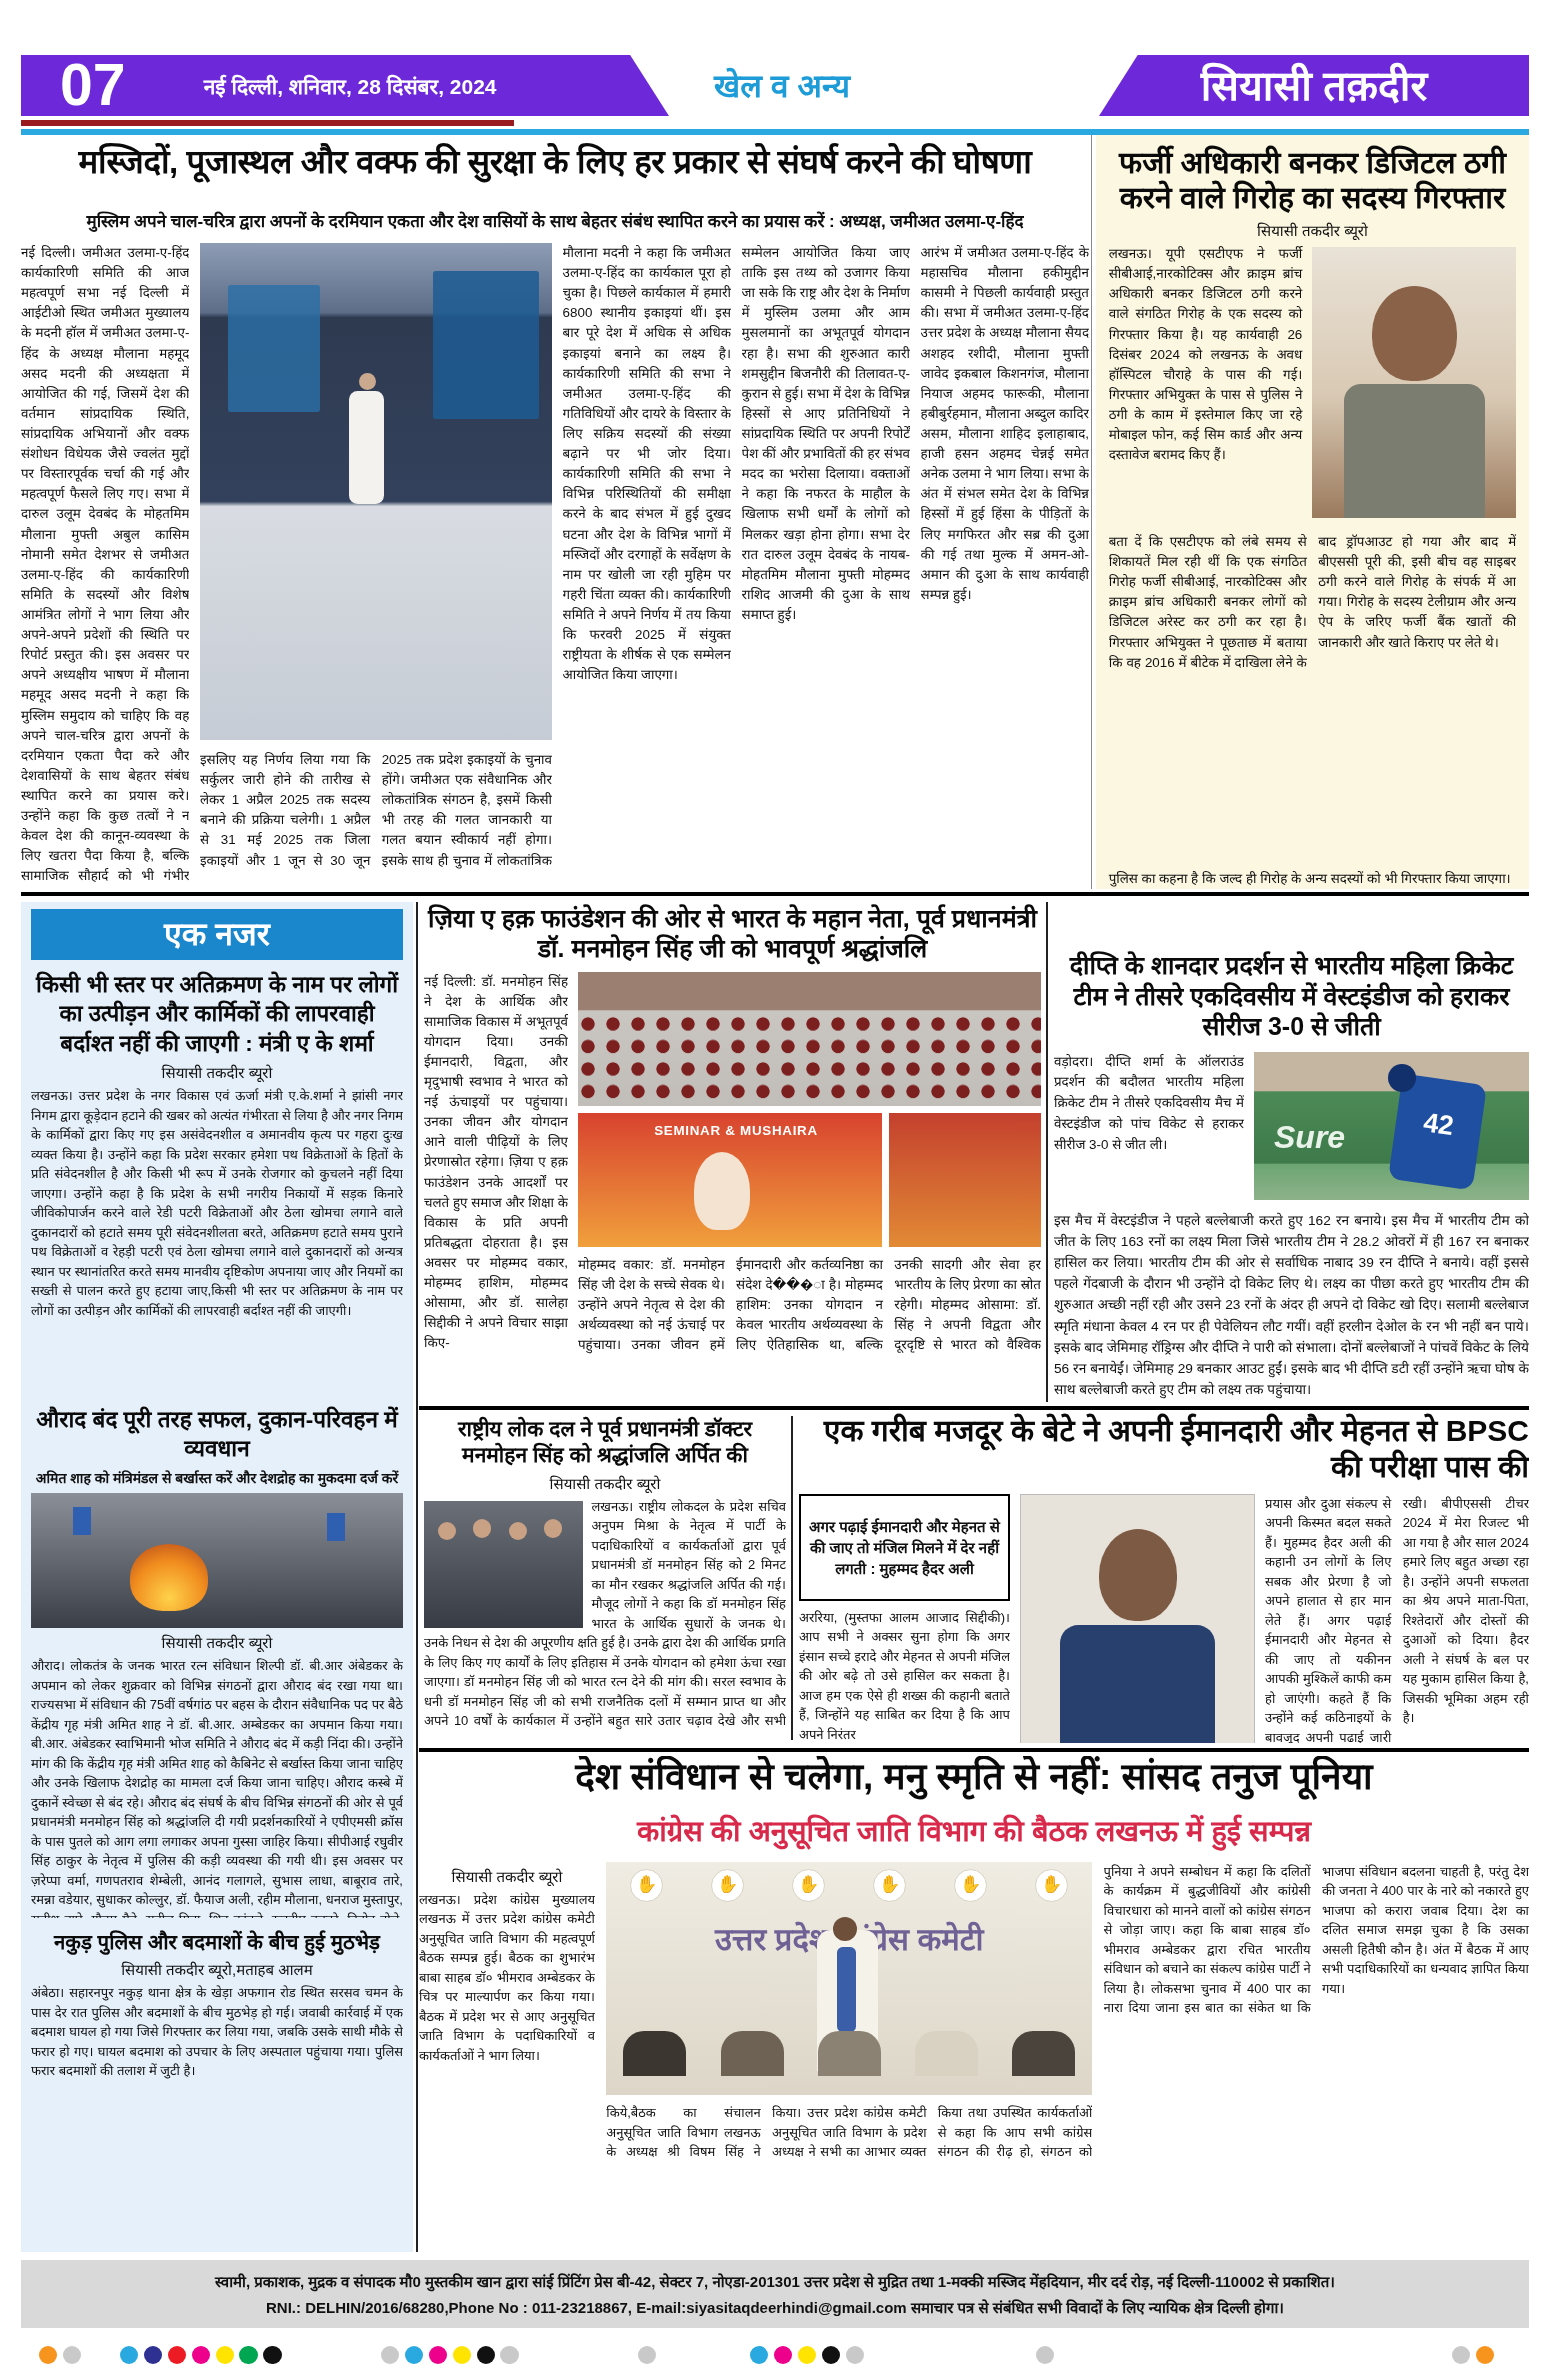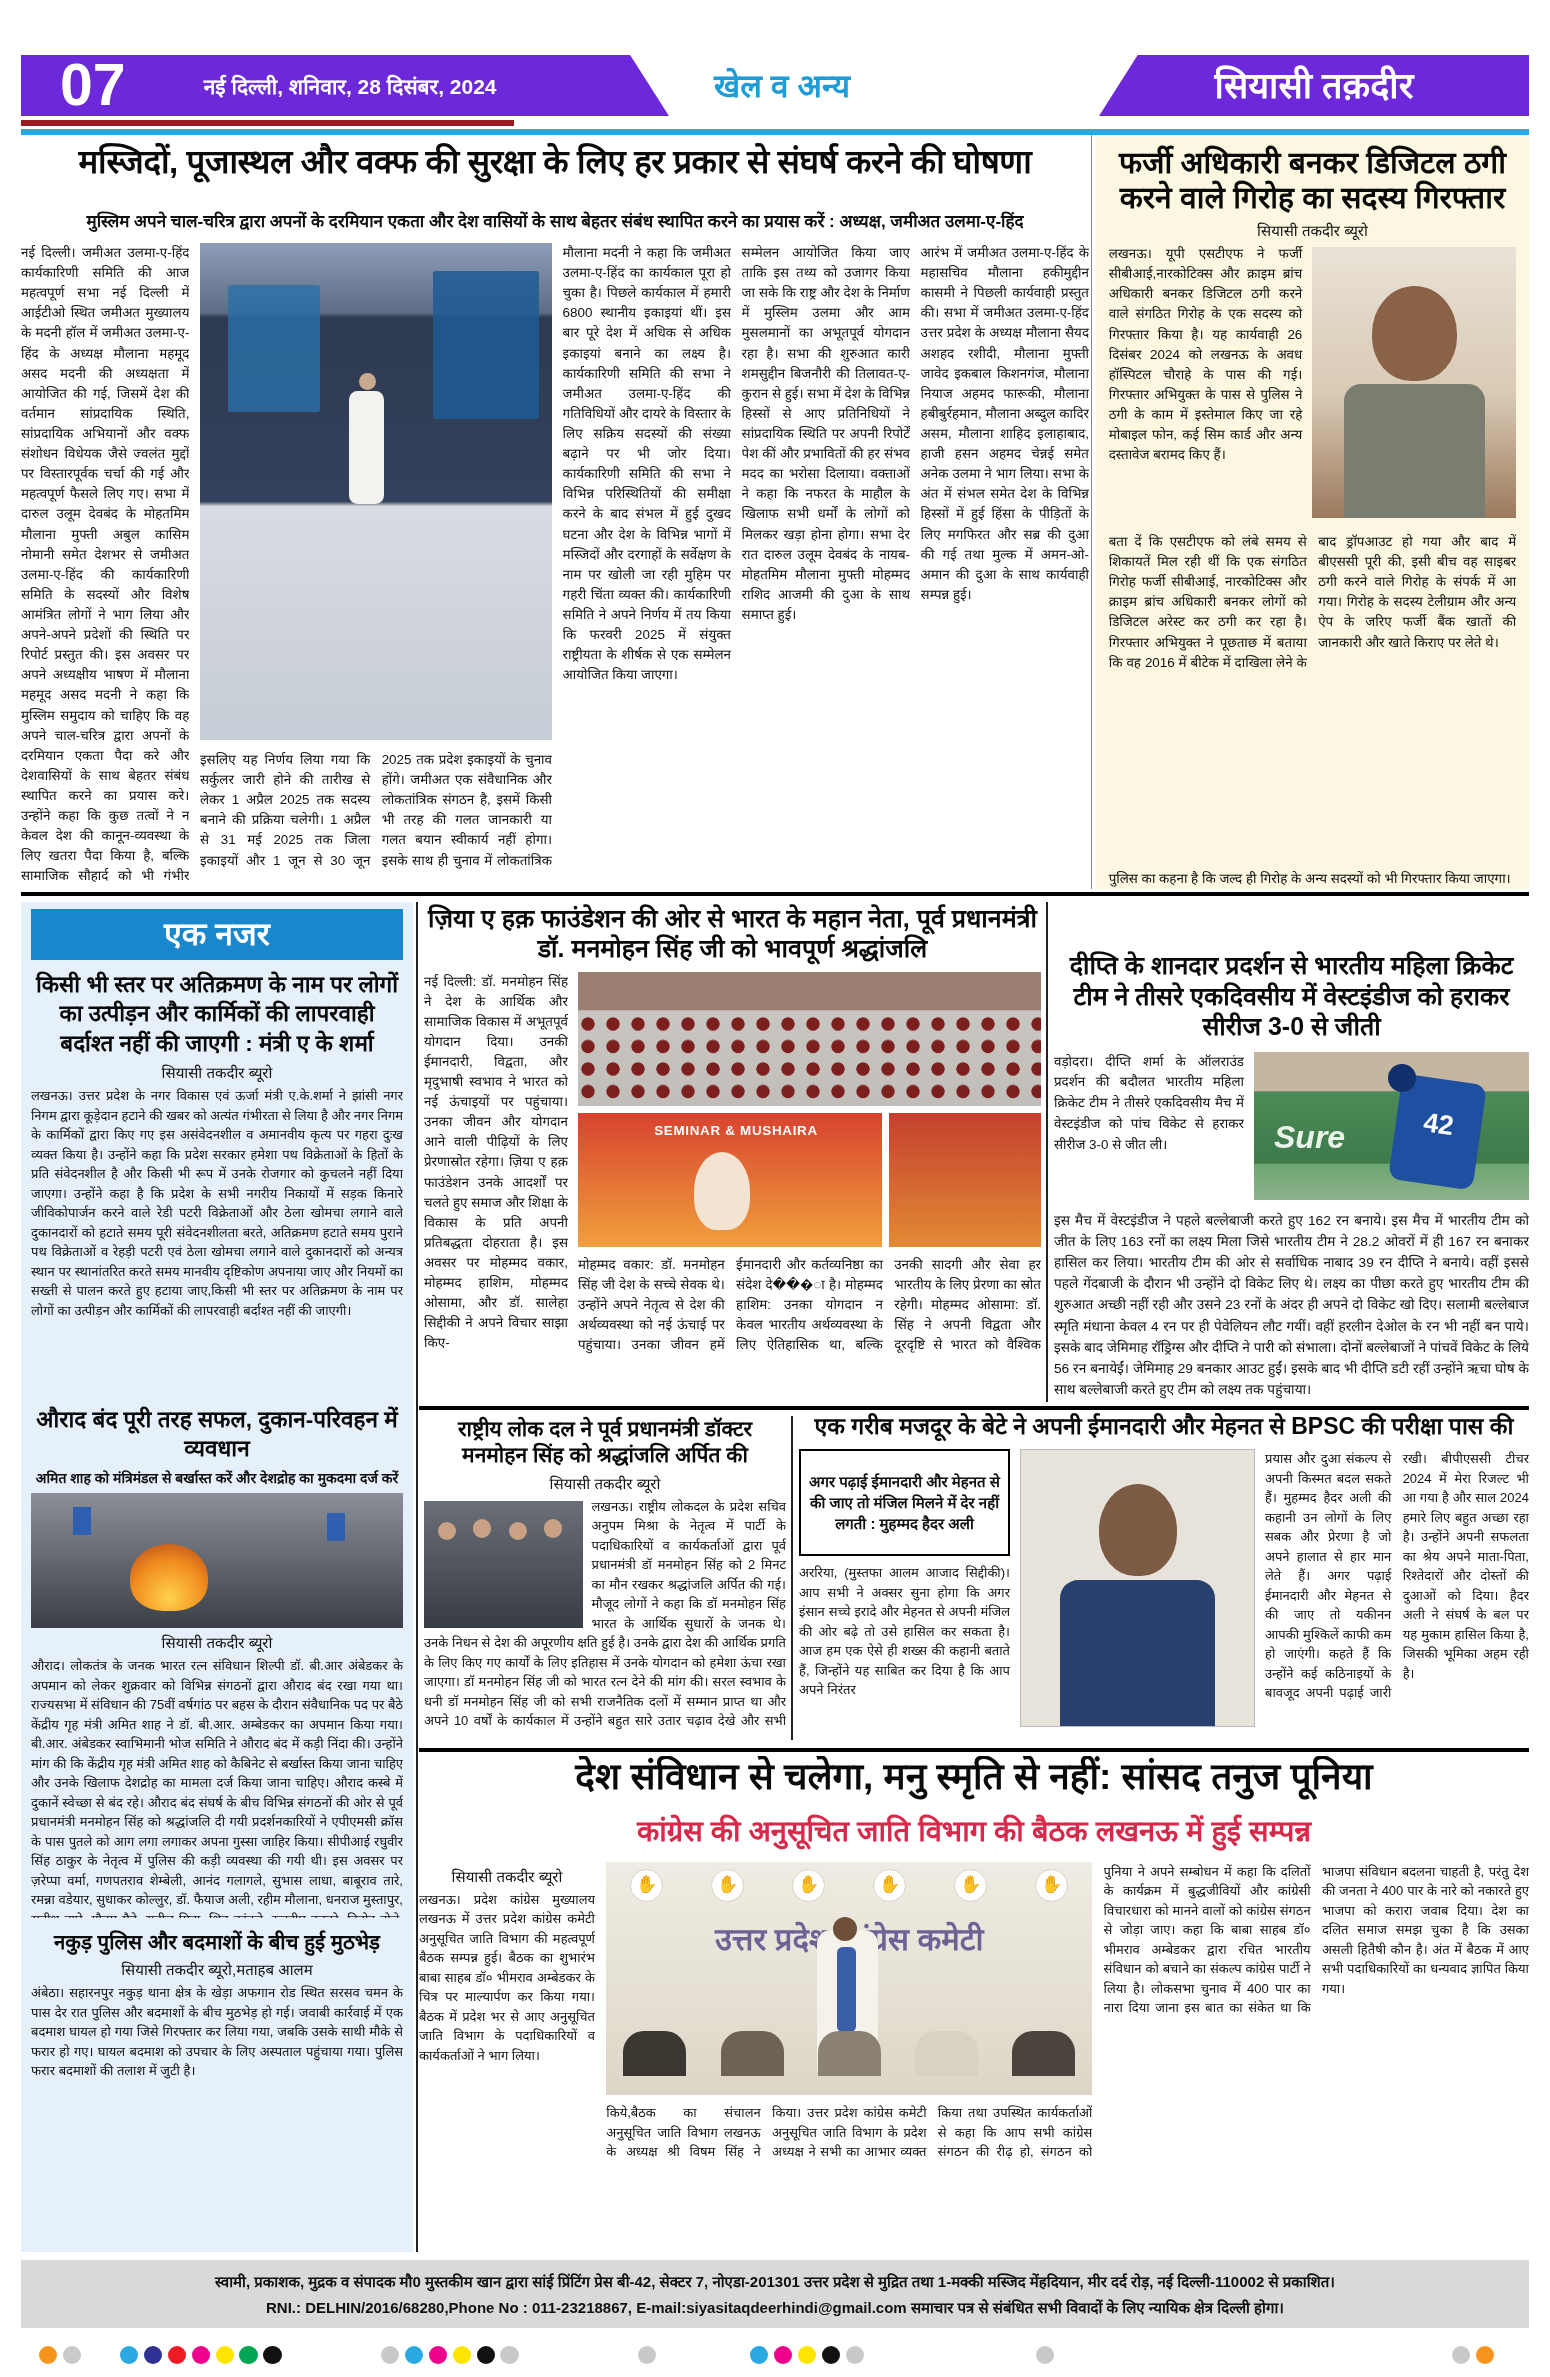--- a/index.html
+++ b/index.html
@@ -25,21 +25,21 @@
 </head>
 <body>
 
 <div class="page">
 
   <div class="abs banner-red clip-hdr-l flexrow" style="left:21px;top:55px;width:648px;height:61px;align-items:center;">
     <div style="font-size:59px;font-weight:900;margin-left:39px;line-height:61px;">07</div>
     <div style="font-size:21px;font-weight:bold;margin-left:78px;">नई दिल्ली, शनिवार, 28 दिसंबर, 2024</div>
   </div>
   <div class="abs ctr" style="left:627px;top:63px;width:310px;font-size:32px;font-weight:900;color:#1e9cd7;">खेल व अन्य</div>
-  <div class="abs banner-red clip-hdr-r ctr" style="left:1099px;top:55px;width:430px;height:61px;font-size:36px;font-weight:900;line-height:62px;">सियासी तक़दीर</div>
+  <div class="abs banner-red clip-hdr-r ctr" style="left:1099px;top:55px;width:430px;height:61px;font-size:41px;font-weight:900;line-height:62px;">सियासी तक़दीर</div>
   <div class="abs" style="left:21px;top:120px;width:493px;height:6.3px;background:#9a1b1f;"></div>
   <div class="abs" style="left:21px;top:129px;width:1508px;height:6.3px;background:#2aa9e0;"></div>
 
   <div class="abs hl ctr" style="left:21px;top:144px;width:1068px;font-size:33px;line-height:1.12;letter-spacing:-0.4px;">मस्जिदों, पूजास्थल और वक्फ की सुरक्षा के लिए हर प्रकार से संघर्ष करने की घोषणा</div>
   <div class="abs ctr" style="left:21px;top:209px;width:1068px;font-size:17px;font-weight:bold;">मुस्लिम अपने चाल-चरित्र द्वारा अपनों के दरमियान एकता और देश वासियों के साथ बेहतर संबंध स्थापित करने का प्रयास करें : अध्यक्ष, जमीअत उलमा-ए-हिंद</div>
 
   <div class="abs flexrow" style="left:21px;top:243px;width:1068px;height:646px;gap:10.6px;">
     <div class="col body-txt j">नई दिल्ली। जमीअत उलमा-ए-हिंद कार्यकारिणी समिति की आज महत्वपूर्ण सभा नई दिल्ली में आईटीओ स्थित जमीअत मुख्यालय के मदनी हॉल में जमीअत उलमा-ए-हिंद के अध्यक्ष मौलाना महमूद असद मदनी की अध्यक्षता में आयोजित की गई, जिसमें देश की वर्तमान सांप्रदायिक स्थिति, सांप्रदायिक अभियानों और वक्फ संशोधन विधेयक जैसे ज्वलंत मुद्दों पर विस्तारपूर्वक चर्चा की गई और महत्वपूर्ण फैसले लिए गए। सभा में दारुल उलूम देवबंद के मोहतमिम मौलाना मुफ्ती अबुल कासिम नोमानी समेत देशभर से जमीअत उलमा-ए-हिंद की कार्यकारिणी समिति के सदस्यों और विशेष आमंत्रित लोगों ने भाग लिया और अपने-अपने प्रदेशों की स्थिति पर रिपोर्ट प्रस्तुत की। इस अवसर पर अपने अध्यक्षीय भाषण में मौलाना महमूद असद मदनी ने कहा कि मुस्लिम समुदाय को चाहिए कि वह अपने चाल-चरित्र द्वारा अपनों के दरमियान एकता पैदा करे और देशवासियों के साथ बेहतर संबंध स्थापित करने का प्रयास करे। उन्होंने कहा कि कुछ तत्वों ने न केवल देश की कानून-व्यवस्था के लिए खतरा पैदा किया है, बल्कि सामाजिक सौहार्द को भी गंभीर नुकसान पहुंचाया है। इसके अलावा, मीडिया द्वारा लगाए जा रहे आरोपों ने आग में घी डालने का काम किया है।</div>
     <div style="width:352px;overflow:hidden;">
       <div class="ph" style="width:352px;height:497px;background:linear-gradient(180deg,#8e9db5 0%,#5d6d88 14%,#2e3a50 15%,#33415c 52%,#d8dce2 53%,#c6ccd5 100%);">
@@ -144,21 +144,21 @@
         <div class="abs" style="left:85px;top:21px;width:18.3px;height:18.3px;border-radius:50%;background:#c9a184;"></div>
         <div class="abs" style="left:120px;top:18.3px;width:18.3px;height:18.3px;border-radius:50%;background:#c9a184;"></div>
       </div>
       <span>लखनऊ। राष्ट्रीय लोकदल के प्रदेश सचिव अनुपम मिश्रा के नेतृत्व में पार्टी के पदाधिकारियों व कार्यकर्ताओं द्वारा पूर्व प्रधानमंत्री डॉ मनमोहन सिंह को 2 मिनट का मौन रखकर श्रद्धांजलि अर्पित की गई। मौजूद लोगों ने कहा कि डॉ मनमोहन सिंह भारत के आर्थिक सुधारों के जनक थे। उनके निधन से देश की अपूरणीय क्षति हुई है। उनके द्वारा देश की आर्थिक प्रगति के लिए किए गए कार्यों के लिए इतिहास में उनके योगदान को हमेशा ऊंचा रखा जाएगा। डॉ मनमोहन सिंह जी को भारत रत्न देने की मांग की। सरल स्वभाव के धनी डॉ मनमोहन सिंह जी को सभी राजनैतिक दलों में सम्मान प्राप्त था और अपने 10 वर्षों के कार्यकाल में उन्होंने बहुत सारे उतार चढ़ाव देखे और सभी राजनैतिक दलों को साथ लेकर चलने का प्रयास किया।</span>
     </div>
   </div>
 
   <div class="abs" style="left:791px;top:1416px;width:2.1px;height:324px;background:#222;"></div>
 
   <div class="abs" style="left:799px;top:1413px;width:730px;height:330px;overflow:hidden;">
-    <div class="hl ctr" style="font-size:23px;line-height:1.2;">एक गरीब मजदूर के बेटे ने अपनी ईमानदारी और मेहनत से BPSC की परीक्षा पास की</div>
+    <div class="hl ctr" style="font-size:30px;line-height:1.2;text-align:right;">एक गरीब मजदूर के बेटे ने अपनी ईमानदारी और मेहनत से BPSC की परीक्षा पास की</div>
     <div class="flexrow" style="gap:10px;margin-top:8.5px;height:282px;">
       <div style="width:211px;overflow:hidden;">
         <div class="boxed" style="font-size:15px;">अगर पढ़ाई ईमानदारी और मेहनत से की जाए तो मंजिल मिलने में देर नहीं लगती : मुहम्मद हैदर अली</div>
         <div class="j" style="font-size:13px;line-height:1.5;margin-top:7px;overflow:hidden;">अररिया, (मुस्तफा आलम आजाद सिद्दीकी)। आप सभी ने अक्सर सुना होगा कि अगर इंसान सच्चे इरादे और मेहनत से अपनी मंजिल की ओर बढ़े तो उसे हासिल कर सकता है। आज हम एक ऐसे ही शख्स की कहानी बताते हैं, जिन्होंने यह साबित कर दिया है कि आप अपने निरंतर</div>
       </div>
       <div class="ph" style="width:233px;height:276px;background:#e7e3da;border:0.7px solid #bbb;">
         <div class="abs" style="left:78px;top:34px;width:78px;height:92px;border-radius:50% 50% 46% 46%;background:#7d5a43;"></div>
         <div class="abs" style="left:39px;top:130px;width:155px;height:146px;border-radius:18.3px 18.3px 0 0;background:#27406e;"></div>
       </div>
       <div class="cols2 j" style="flex:1;font-size:13px;line-height:1.5;overflow:hidden;">प्रयास और दुआ संकल्प से अपनी किस्मत बदल सकते हैं। मुहम्मद हैदर अली की कहानी उन लोगों के लिए सबक और प्रेरणा है जो अपने हालात से हार मान लेते हैं। अगर पढ़ाई ईमानदारी और मेहनत से की जाए तो यकीनन आपकी मुश्किलें काफी कम हो जाएंगी। कहते हैं कि उन्होंने कई कठिनाइयों के बावजूद अपनी पढ़ाई जारी रखी। बीपीएससी टीचर 2024 में मेरा रिजल्ट भी आ गया है और साल 2024 हमारे लिए बहुत अच्छा रहा है। उन्होंने अपनी सफलता का श्रेय अपने माता-पिता, रिश्तेदारों और दोस्तों की दुआओं को दिया। हैदर अली ने संघर्ष के बल पर यह मुकाम हासिल किया है, जिसकी भूमिका अहम रही है।</div>

